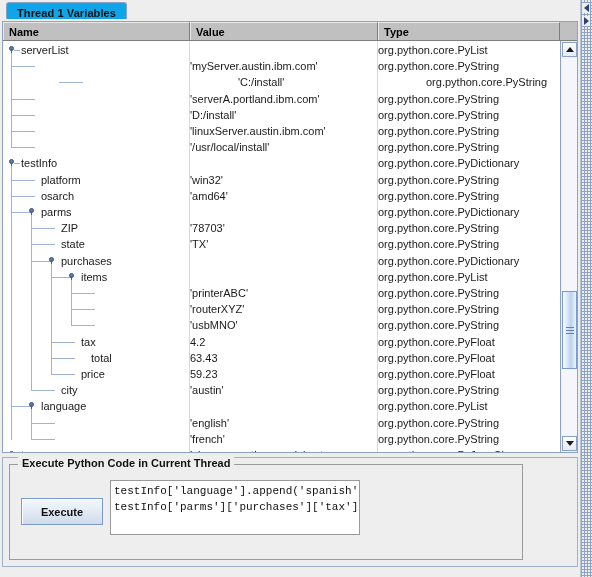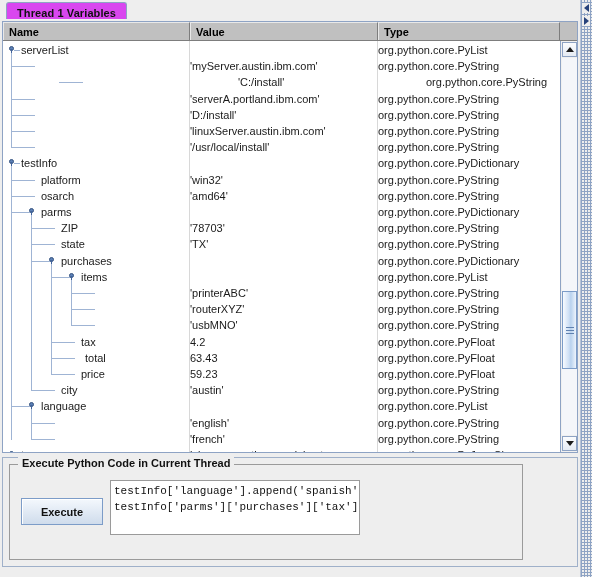--- a/index.html
+++ b/index.html
@@ -35,21 +35,21 @@
   .tri.up{border-left:4px solid transparent;border-right:4px solid transparent;border-bottom:5px solid #1b1b1b;}
   .tri.down{border-left:4px solid transparent;border-right:4px solid transparent;border-top:5px solid #1b1b1b;}
 
   
   .tabpanel{position:absolute;left:0;top:0;width:580px;height:455px;}
   .tabstrip{position:absolute;left:0;top:0;height:21px;width:580px;}
   .tab{
     position:absolute;left:6px;top:2px;height:19px;
     padding:0 10px;
     display:flex;align-items:center;
-    background:#d946ef;
+    background:#0ea5e9;
     border:1px solid #8ea3c4;
     border-bottom:none;
     border-radius:3px 3px 0 0;
     font-weight:bold;font-size:11px;color:#111;
     letter-spacing:0.1px;
   }
   .tab-rest{
     position:absolute;left:0;top:19px;width:580px;height:2px;background:#eeeeee;
   }
 
@@ -325,21 +325,21 @@
             <div class="cell-name">
               <div class="hline" style="left: 48px; width: 24px; top: 8px;"></div>
               <span class="nodelabel" style="left: 78px;">tax</span>
             </div>
             <div class="cell-value">4.2</div>
             <div class="cell-type">org.python.core.PyFloat</div>
           </div>
           <div class="row" style="top: 308.8px;">
             <div class="cell-name">
               <div class="hline" style="left: 48px; width: 24px; top: 8px;"></div>
-              <span class="nodelabel" style="left: 82px;">total</span>
+              <span class="nodelabel" style="left: 88px;">total</span>
             </div>
             <div class="cell-value">63.43</div>
             <div class="cell-type">org.python.core.PyFloat</div>
           </div>
           <div class="row" style="top: 325px;">
             <div class="cell-name">
               <div class="hline" style="left: 48px; width: 24px; top: 8px;"></div>
               <span class="nodelabel" style="left: 78px;">price</span>
             </div>
             <div class="cell-value">59.23</div>

